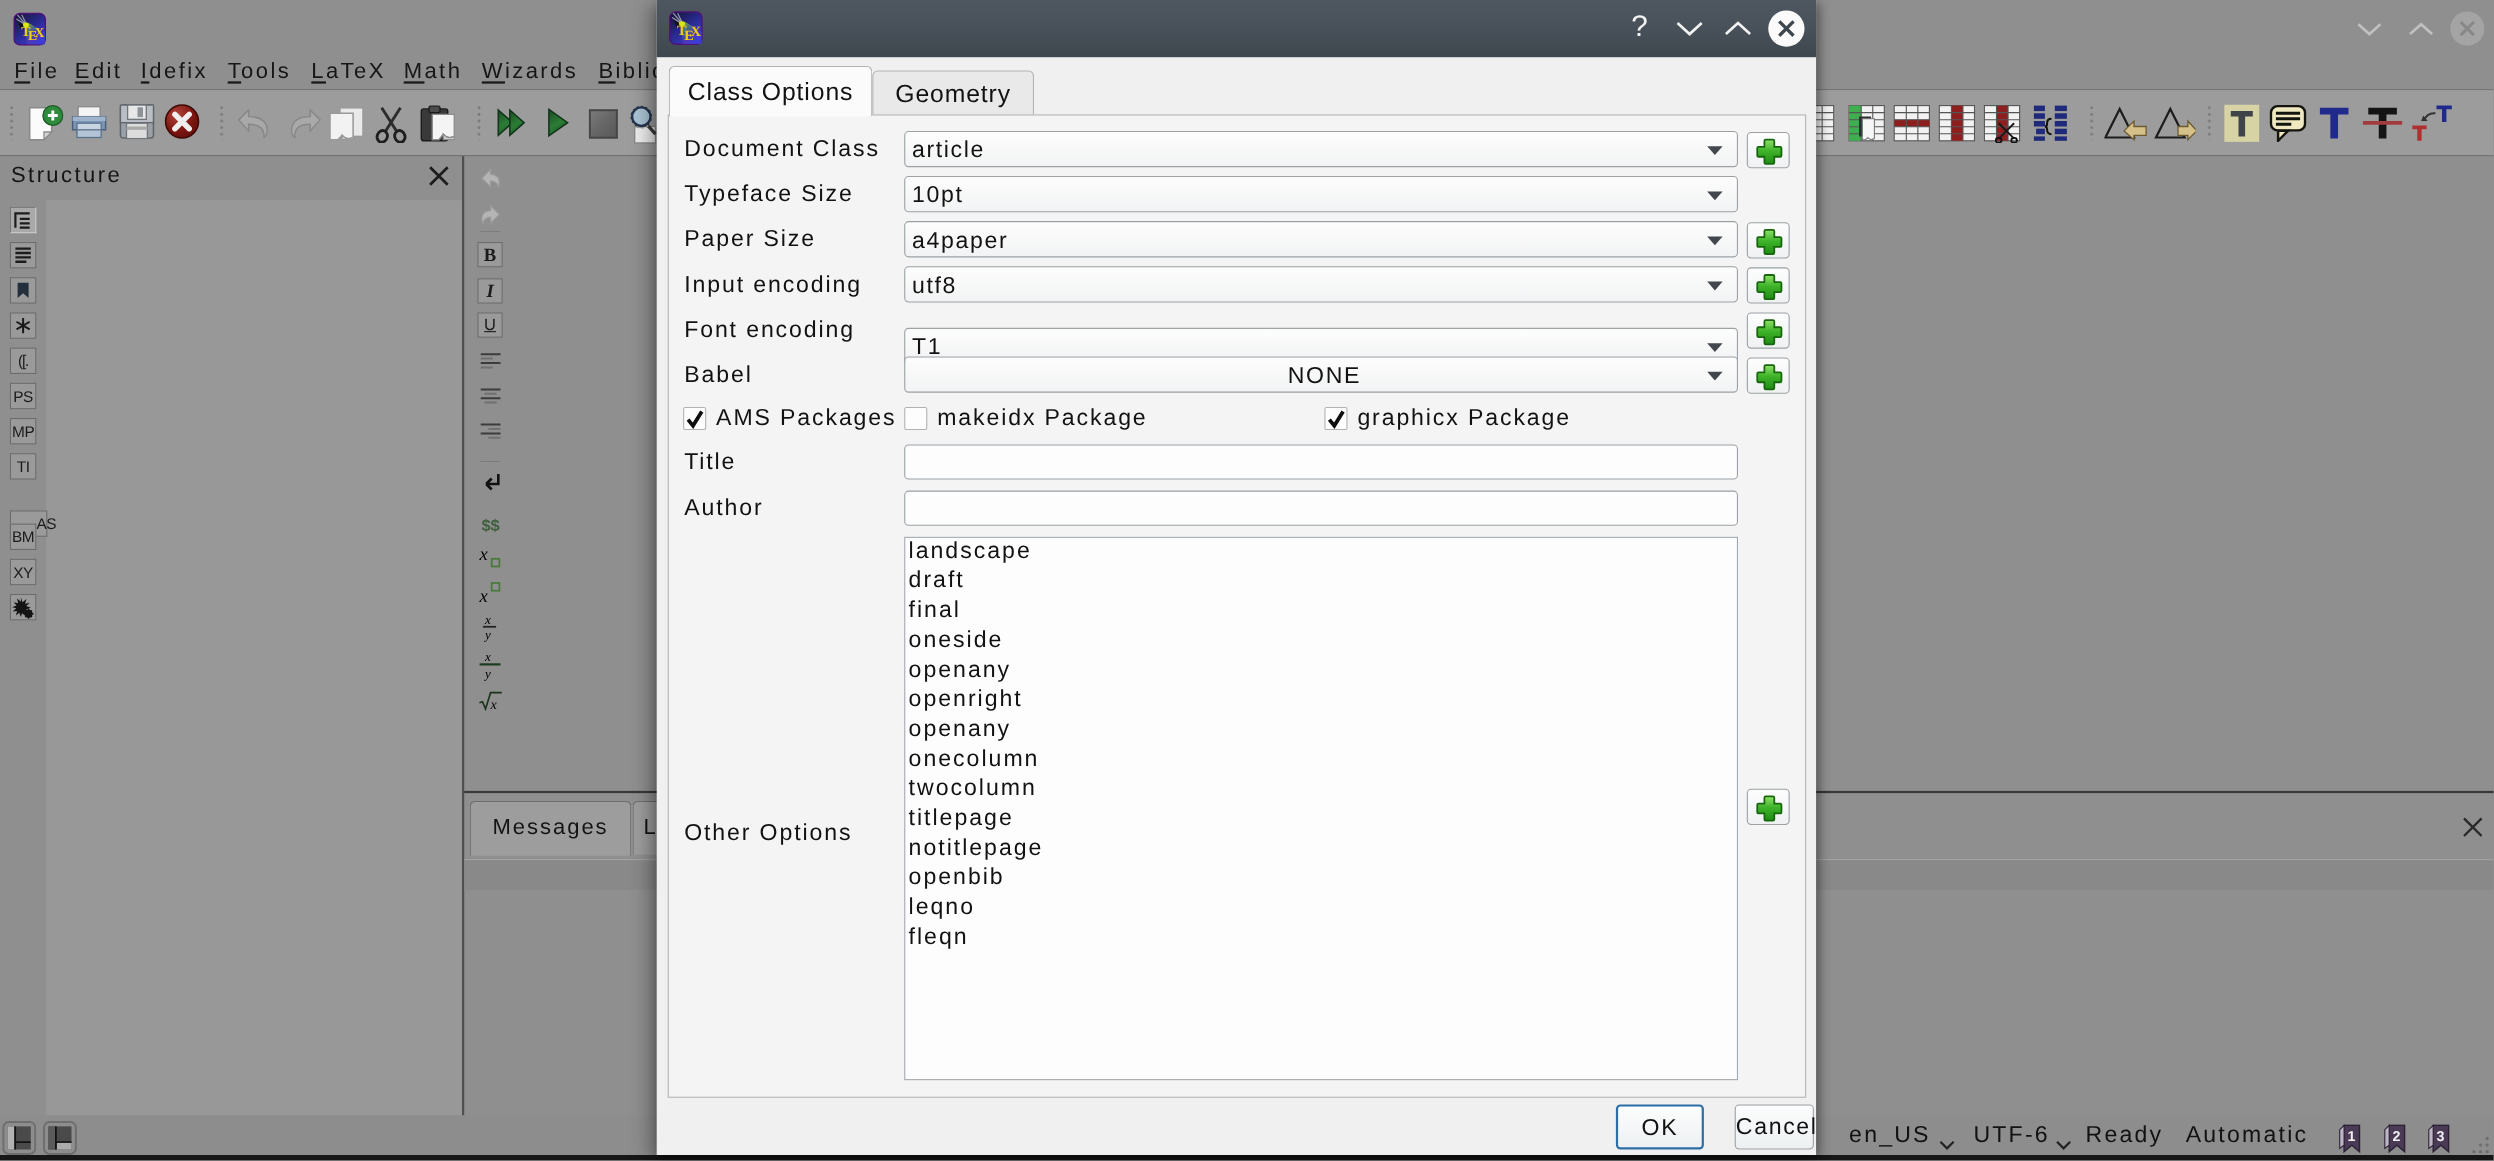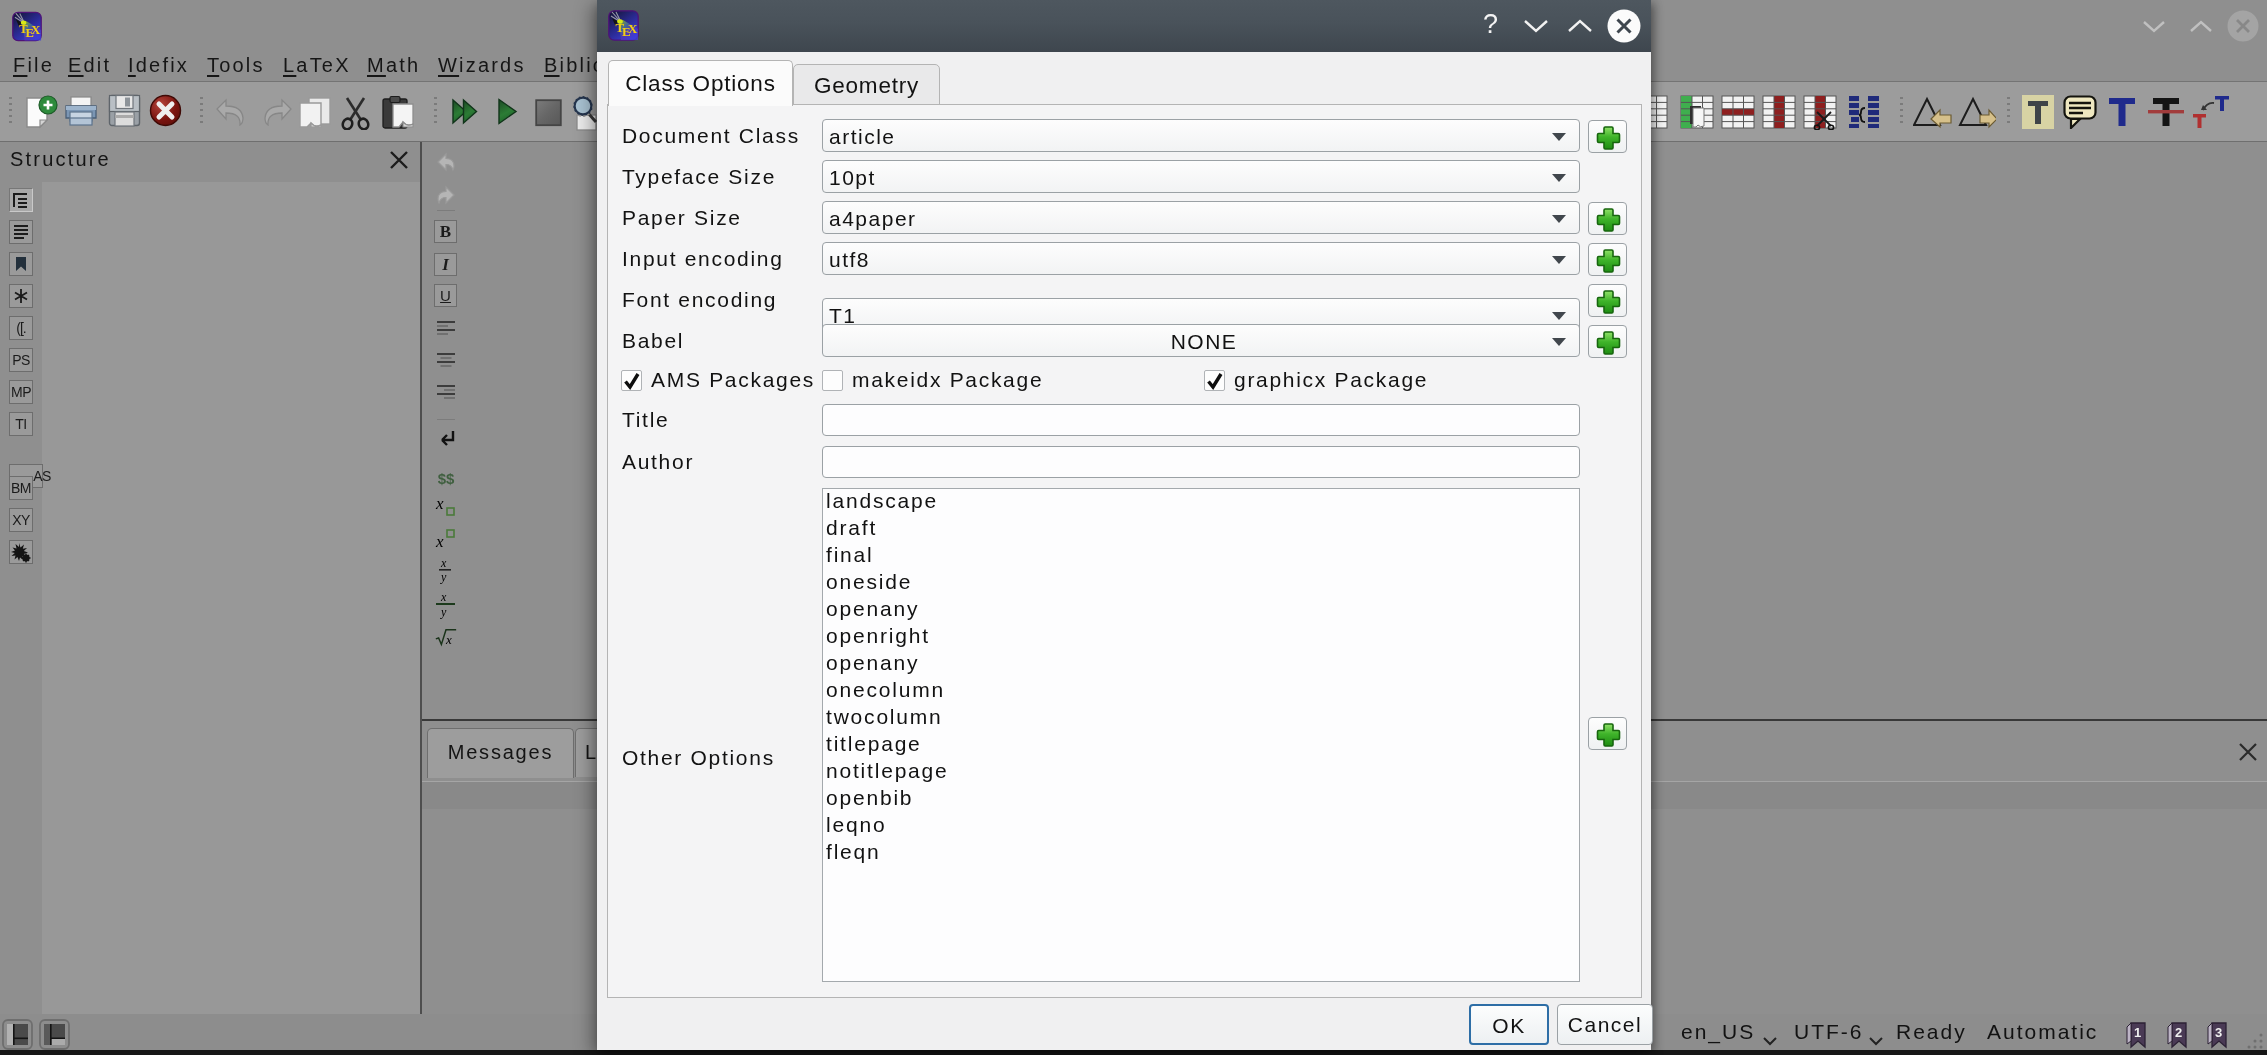--- a/index.html
+++ b/index.html
@@ -579,15 +579,15 @@
   <div style="top:160px;">openany</div>
   <div style="top:187px;">onecolumn</div>
   <div style="top:214px;">twocolumn</div>
   <div style="top:241px;">titlepage</div>
   <div style="top:268px;">notitlepage</div>
   <div style="top:295px;">openbib</div>
   <div style="top:322px;">leqno</div>
   <div style="top:349px;">fleqn</div>
  </div>
  <div class="dbtn" style="left:872px;width:80px;border:2px solid #2e6ea6;">OK</div>
- <div class="dbtn" style="left:960px;width:96px;border:1px solid #9ba1a5;text-align:center;">Cancel</div>
+ <div class="dbtn" style="left:980px;width:72px;border:1px solid #9ba1a5;text-align:center;">Cancel</div>
 </div>
 </div>
 
 </body></html>

